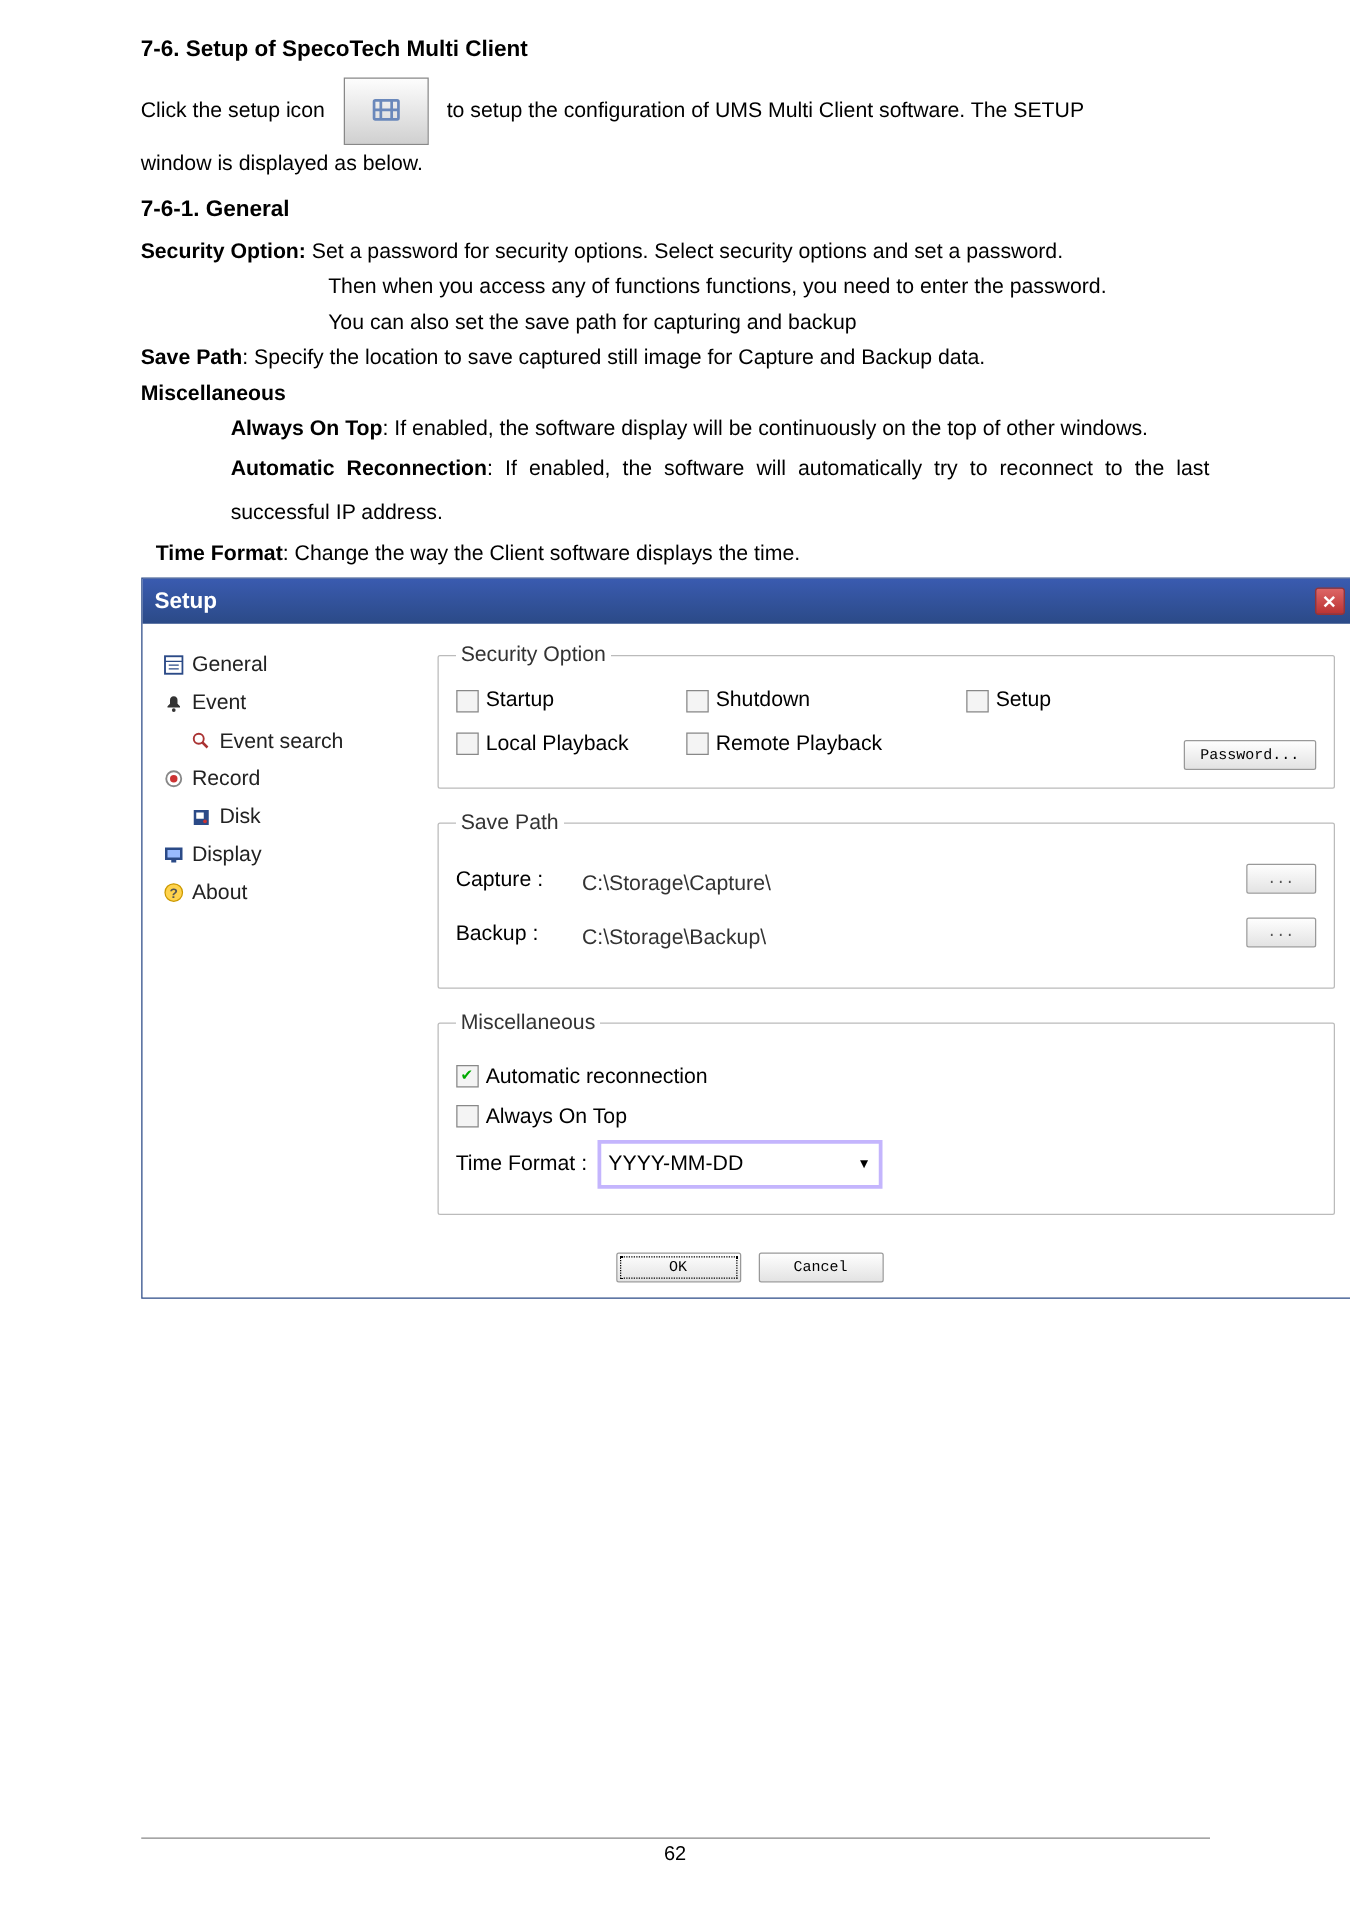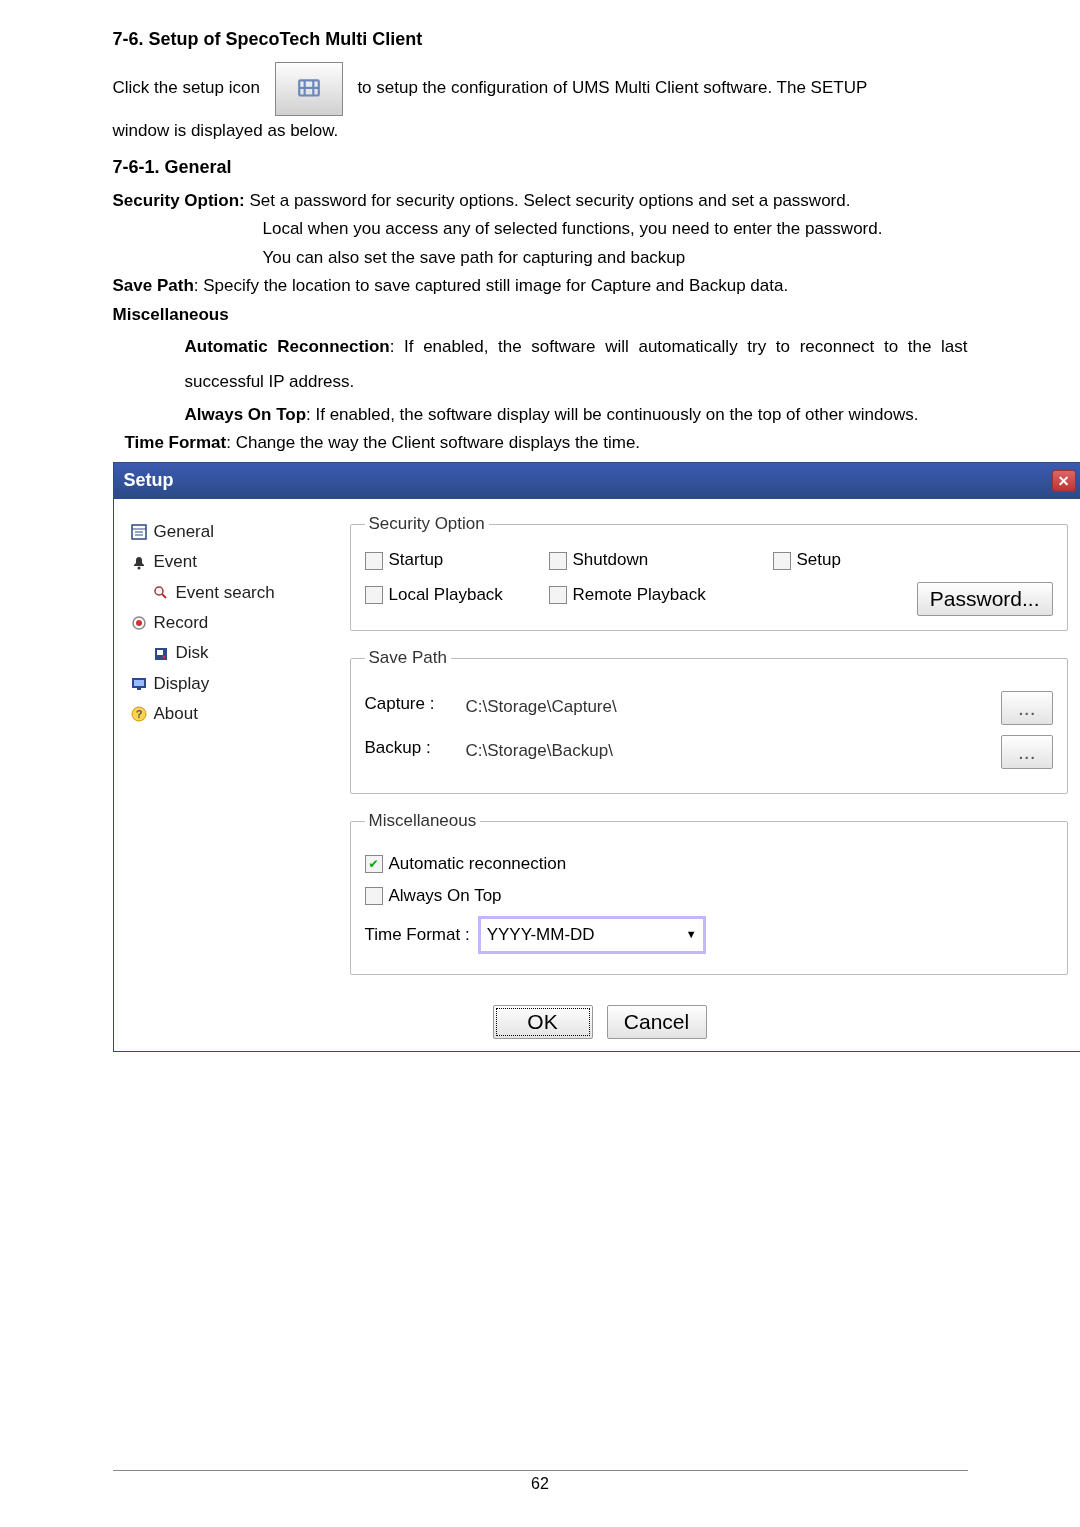--- a/index.html
+++ b/index.html
@@ -22,21 +22,21 @@
 .tree-item.sub{margin-left:22px}
 .tree-ico{width:18px;height:18px;margin-right:6px;display:inline-flex;align-items:center;justify-content:center}
 .rightpane{flex:1;padding:0 6px}
 fieldset{border:1px solid #bbb;border-radius:2px;margin:2px 0 14px 0;padding:10px 14px 14px 14px}
 legend{font-size:17px;color:#333;padding:0 4px}
 .sec-row{display:flex;align-items:center;margin-bottom:8px}
 .cb{width:16px;height:16px;border:1px solid #888;background:#f4f4f4;margin-right:6px;display:inline-flex;align-items:center;justify-content:center;font-size:12px;color:#0a0}
 .sec-row .lbl{min-width:160px}
 .sec-row .lbl.mid{min-width:200px}
 .sec-row .lbl.small{min-width:90px}
-.btn{border:1px solid #999;background:linear-gradient(#fefefe,#e3e3e3);padding:4px 12px;font-size:21px;border-radius:2px;font-family:Liberation Sans, sans-serif}
+.btn{border:1px solid #999;background:linear-gradient(#fefefe,#e3e3e3);padding:4px 12px;font-size:12px;border-radius:2px;font-family:Liberation Mono, monospace}
 .btn.dots{padding:4px 16px;color:#555}
 .pathrow{display:flex;align-items:flex-start;margin:10px 0}
 .pathrow .plabel{width:96px}
 .pathbox{flex:1;border:1px solid transparent;padding:2px 4px;color:#333}
 .misc-row{margin:6px 0;display:flex;align-items:center}
 .tf-select{border:3px solid #c4b5fd;padding:3px 6px;width:210px;display:inline-flex;justify-content:space-between;align-items:center;margin-left:8px}
 .tf-select .arrow{font-size:11px}
 .dlg-buttons{display:flex;justify-content:center;padding:4px 14px 12px 0}
 .dlg-buttons .btn{width:100px;margin-left:14px}
 .dlg-buttons .btn.focus{outline:1px dotted #000;outline-offset:-4px}
@@ -63,35 +63,35 @@
   <span>to  setup  the  configuration  of  UMS  Multi  Client  software.  The  SETUP</span>
 </p>
 <p>window is displayed as below.</p>
 
 <h3>7-6-1.  General</h3>
 
 <p>
   <span class="b">Security Option:</span>
   <span> Set a password for security options. Select security options and set a password.</span>
 </p>
-<p class="indent1">Local when you access any of selected functions, you need to enter the password.</p>
+<p class="indent1">Then when you access any of functions functions, you need to enter the password.</p>
 <p class="indent1">You can also set the save path for capturing and backup</p>
 
 <p>
   <span class="b">Save Path</span><span>: Specify the location to save captured still image for Capture and Backup data.</span>
 </p>
 
 <p class="b">Miscellaneous</p>
 
+<p class="indent2">
+  <span class="b">Always On Top</span><span>: If enabled, the software display will be continuously on the top of other windows.</span>
+</p>
+
 <p class="indent2 para1" style="text-align:justify">
   <span class="b">Automatic  Reconnection</span><span>:  If  enabled,  the  software  will  automatically  try  to  reconnect  to  the  last successful IP address.</span>
-</p>
-
-<p class="indent2">
-  <span class="b">Always On Top</span><span>: If enabled, the software display will be continuously on the top of other windows.</span>
 </p>
 
 <p style="margin-left:12px">
   <span class="b">Time Format</span><span>: Change the way the Client software displays the time.</span>
 </p>
 
 <div class="setup-window">
   <div class="titlebar">
     <span>Setup</span>
     <span class="titlebar-x">

